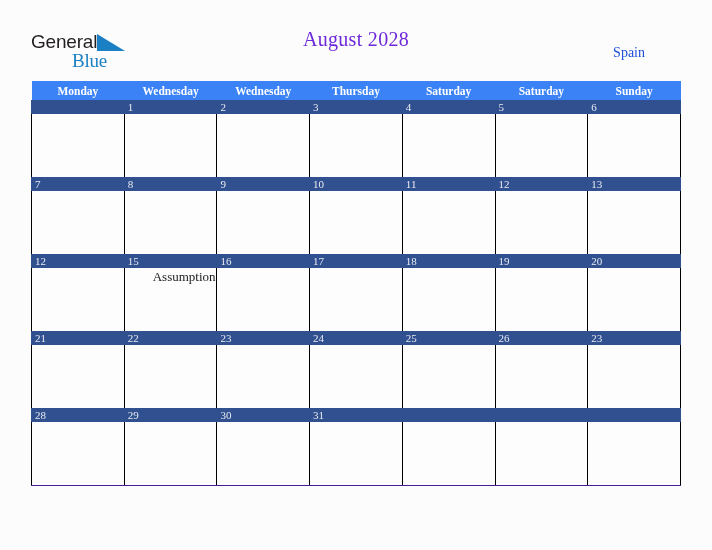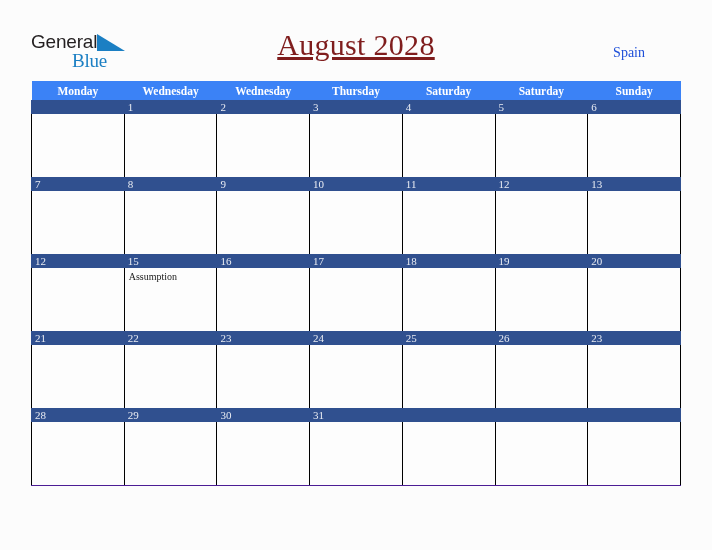--- a/index.html
+++ b/index.html
@@ -58,25 +58,24 @@
     letter-spacing: -0.2px;
     line-height: 20px;
   }
 
   .month-title {
     position: absolute;
     left: 0;
     top: 28px;
     width: 712px;
     text-align: center;
-    font-size: 30px;
-    color: #7f1d1d;
+    font-size: 20px;
+    color: #6d28d9;
     font-family: "Liberation Serif", serif;
     letter-spacing: 0.3px;
-    text-decoration: underline;
   }
 
   .country-label {
     position: absolute;
     right: 31px;
     top: 45px;
     font-size: 14px;
     color: #1d4ed8;
     font-family: "Liberation Serif", serif;
   }
@@ -131,23 +130,24 @@
     margin: 0 -1px;
   }
   .daynum-band.empty {
     color: transparent;
   }
   .events {
     padding: 3px 4px 0 4px;
   }
   .event {
     font-family: "Liberation Serif", serif;
-    font-size: 10px;
+    font-size: 13px;
     color: #1a1a1a;
     line-height: 11px;
+    margin-left: 24px;
   }
 </style>
 </head>
 <body>
 
 <div class="page-header">
 
   <div class="logo">
     <span class="logo-line1">General</span>
     <span class="logo-tri">

